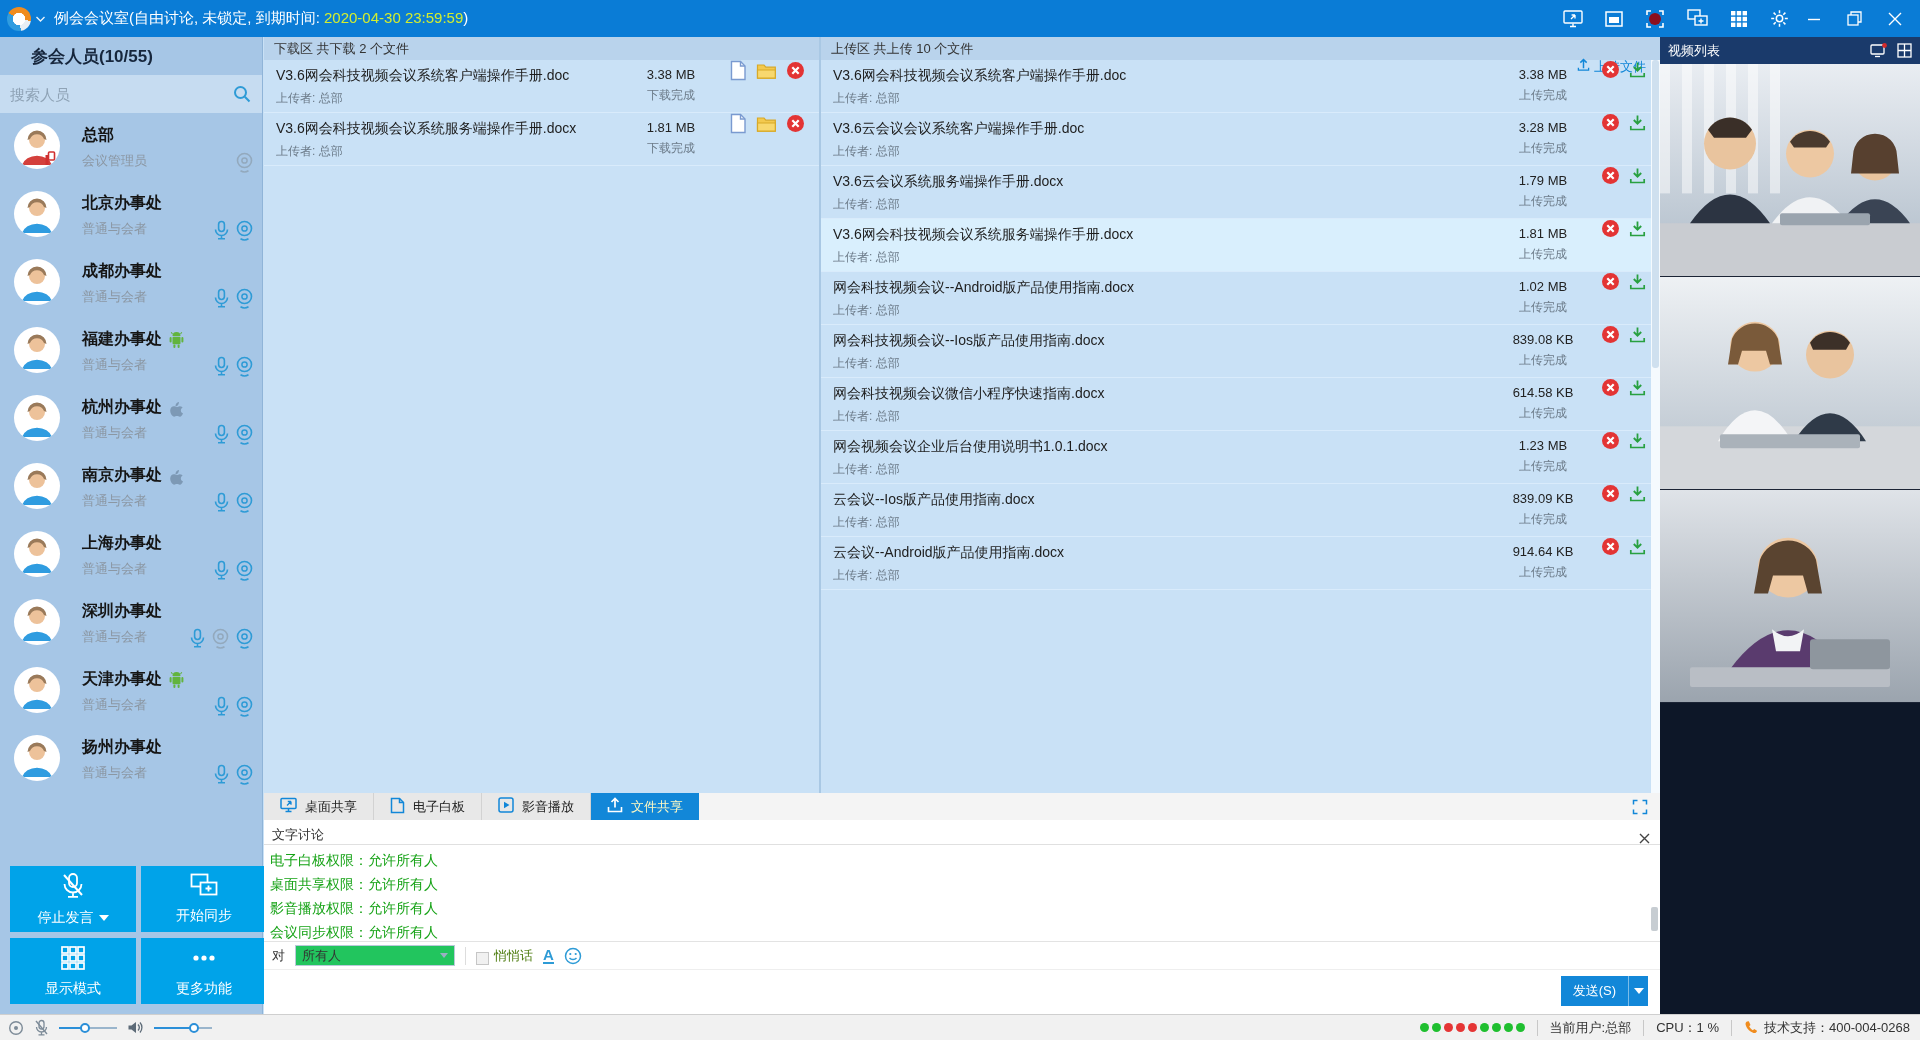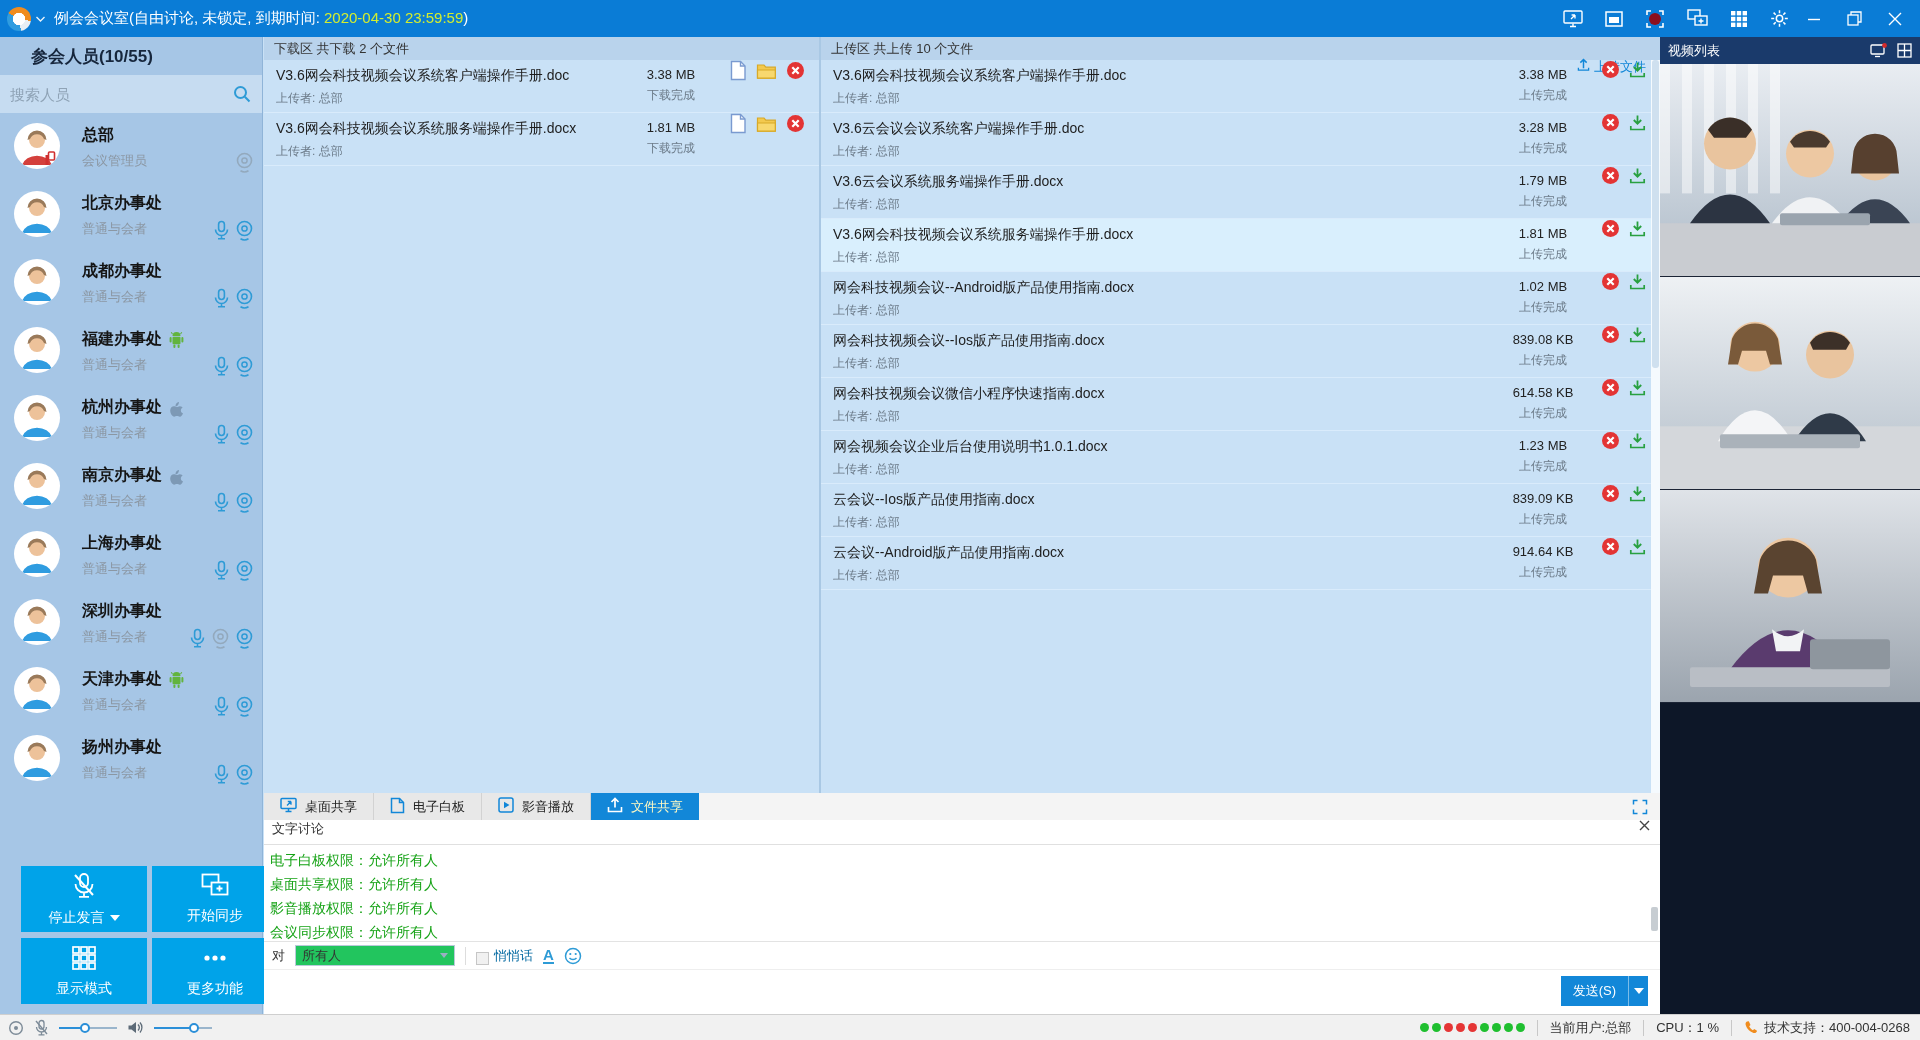--- a/index.html
+++ b/index.html
@@ -32,21 +32,21 @@
   .avatar svg { position:absolute; left:0; top:0; }
   .p-row .key-badge { display:none; }
   .p-row.admin .key-badge { display:block; position:absolute; left:44px; top:38px; }
   .p-main { margin-left:22px; padding-top:2px; min-width:0; }
   .p-name { font-size:16px; font-weight:bold; color:#151515; display:flex; align-items:center; gap:6px; white-space:nowrap; }
   .p-role { font-size:13px; color:#8b97a3; margin-top:6px; }
   .p-controls { position:absolute; right:8px; bottom:8px; display:flex; gap:5px; align-items:center; }
   .p-badge { display:inline-flex; }
 
   
-  .act-grid { position:absolute; left:21px; bottom:10px; width:257px; display:grid; grid-template-columns:126px 126px; grid-auto-rows:66px; gap:6px 5px; }
+  .act-grid { position:absolute; left:10px; bottom:10px; width:257px; display:grid; grid-template-columns:126px 126px; grid-auto-rows:66px; gap:6px 5px; }
   .act-btn { background:#00a3e9; color:#fff; display:flex; flex-direction:column; align-items:center; justify-content:center; gap:5px; cursor:pointer; }
   .act-btn .lbl { font-size:14px; display:flex; align-items:center; gap:5px; }
   .caret-down { width:0; height:0; border-left:5px solid transparent; border-right:5px solid transparent; border-top:6px solid #fff; display:inline-block; }
 
   
   .filezone { position:absolute; left:264px; top:37px; width:1396px; height:756px; display:flex; }
   .pane { position:relative; background:#c9e1f6; overflow:hidden; }
   .pane.dl { width:557px; border-right:2px solid #a9c8e4; }
   .pane.ul { flex:1; }
   .pane-header { height:23px; background:#b9d3ec; display:flex; align-items:center; font-size:13px; color:#333; padding:0 14px 0 10px; }
@@ -66,33 +66,33 @@
   .ul-scroll .thumb { position:absolute; top:0; left:1px; width:7px; height:42%; background:#cfe0ef; border-radius:3px; }
 
   
   .tabbar { position:absolute; left:264px; top:793px; width:1396px; height:27px; background:#f4f4f4; display:flex; align-items:stretch; }
   .tab { display:flex; align-items:center; gap:8px; padding:0 16px; font-size:13px; color:#222; background:#e8e8e8; border-right:1px solid #d2d2d2; cursor:pointer; }
   .tab.active { background:#1287d8; color:#fef9c3; border-right:none; }
   .tab-expand { margin-left:auto; align-self:center; margin-right:12px; cursor:pointer; display:flex; }
 
   
   .chat { position:absolute; left:264px; top:820px; width:1396px; height:194px; background:#fff; }
-  .chat-head { height:25px; border-bottom:1px solid #e0e0e0; display:flex; align-items:flex-start; font-size:13px; color:#333; padding:0 10px 0 8px; }
+  .chat-head { height:25px; border-bottom:1px solid #e0e0e0; display:flex; align-items:flex-end; font-size:13px; color:#333; padding:0 10px 0 8px; }
   .chat-head .spacer { flex:1; }
   .chat-close { cursor:pointer; display:flex; }
   .chat-msgs { height:96px; padding:3px 0 0 6px; overflow:hidden; position:relative; }
   .chat-msg { font-size:14px; color:#17a317; line-height:24px; }
   .chat-scroll { position:absolute; right:2px; top:62px; width:7px; height:24px; background:#c7cdd2; border-radius:2px; }
   .chat-input { height:29px; border-top:1px solid #e3e3e3; border-bottom:1px solid #eee; display:flex; align-items:center; padding-left:8px; gap:10px; }
   .chat-input .to { font-size:13px; color:#333; }
   .recipient { width:160px; height:21px; border:1px solid #b9cad9; background:#22c55e; display:flex; align-items:center; font-size:13px; color:#333; padding:0 6px; cursor:pointer; }
   .recipient .spacer { flex:1; }
   .recipient .sel-caret { width:0;height:0;border-left:4px solid transparent;border-right:4px solid transparent;border-top:5px solid #9ab0c2; }
   .vsep { width:1px; height:18px; background:#ddd; }
-  .whisper { display:flex; align-items:flex-end; gap:5px; color:#0369a1; font-size:13px; }
+  .whisper { display:flex; align-items:flex-end; gap:5px; color:#4d7c0f; font-size:13px; }
   .whisper .box { width:13px; height:13px; border:1px solid #c6c6c6; background:#f1f1f1; }
   .font-btn { color:#2e9bd6; font-size:15px; font-weight:bold; border-bottom:2px solid #2e9bd6; line-height:15px; cursor:pointer; }
   .emoji-btn { display:flex; cursor:pointer; }
   .chat-compose { position:relative; height:42px; }
   .send-btn { position:absolute; right:12px; bottom:6px; height:30px; background:#1287d8; color:#fff; display:flex; align-items:center; cursor:pointer; }
   .send-btn .txt { padding:0 12px; font-size:13px; }
   .send-btn .dd { width:20px; height:100%; border-left:1px solid rgba(255,255,255,.45); display:flex; align-items:center; justify-content:center; }
 
   
   .videos { position:absolute; right:0; top:37px; width:260px; bottom:26px; background:#0d1728; }

